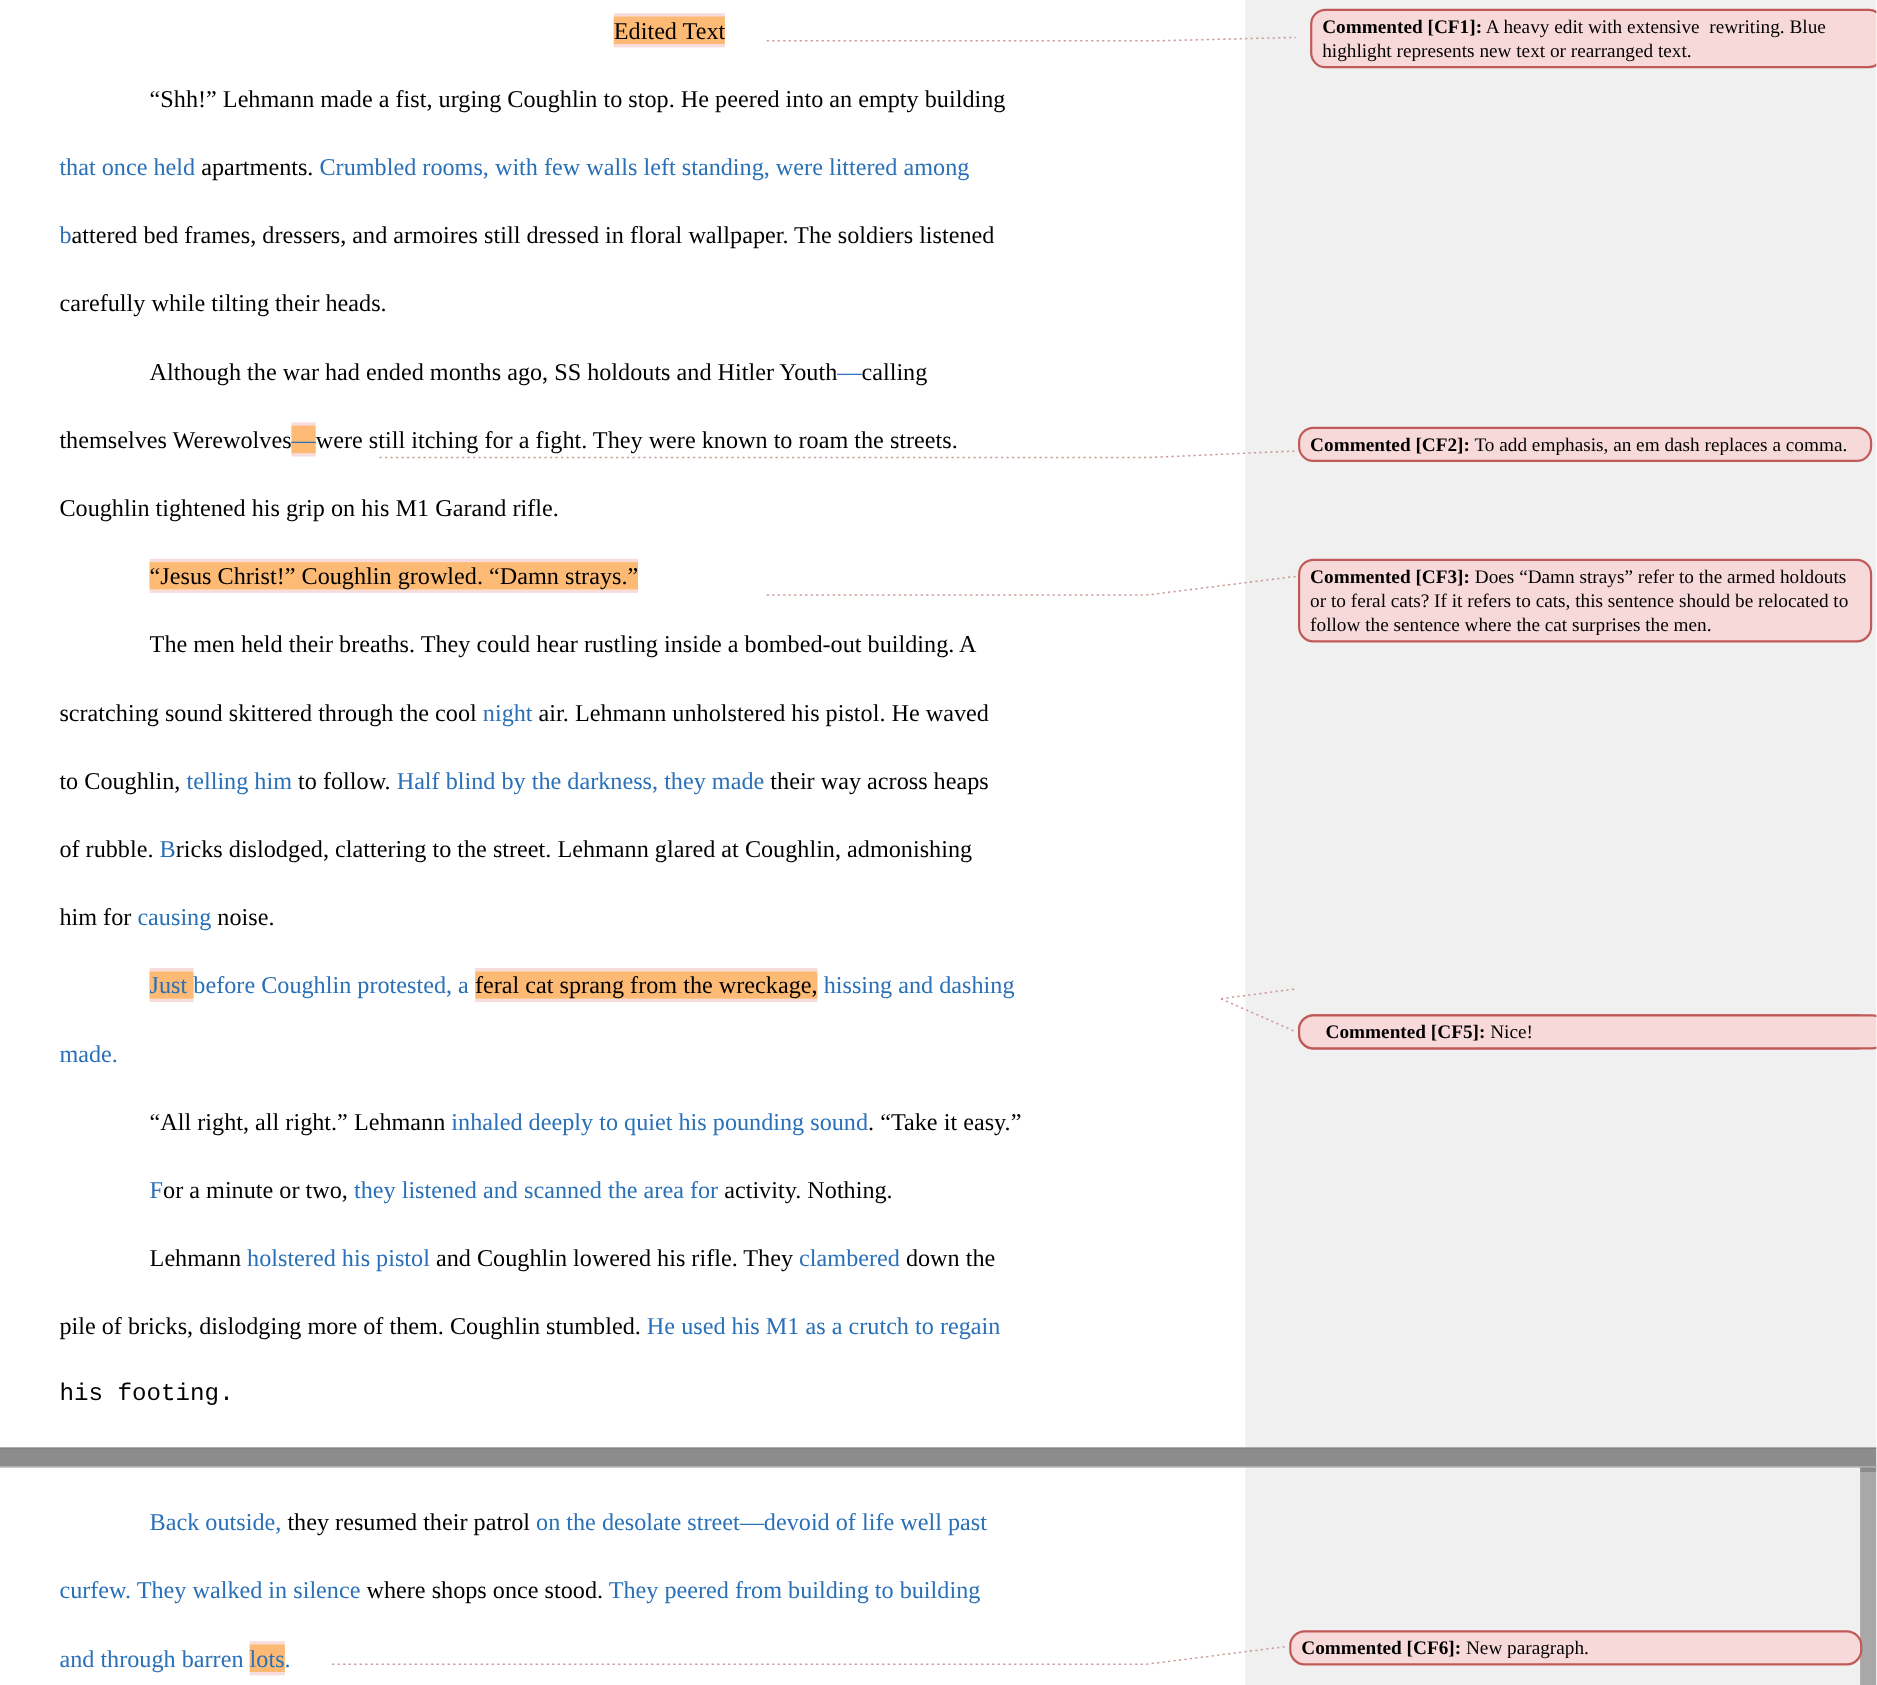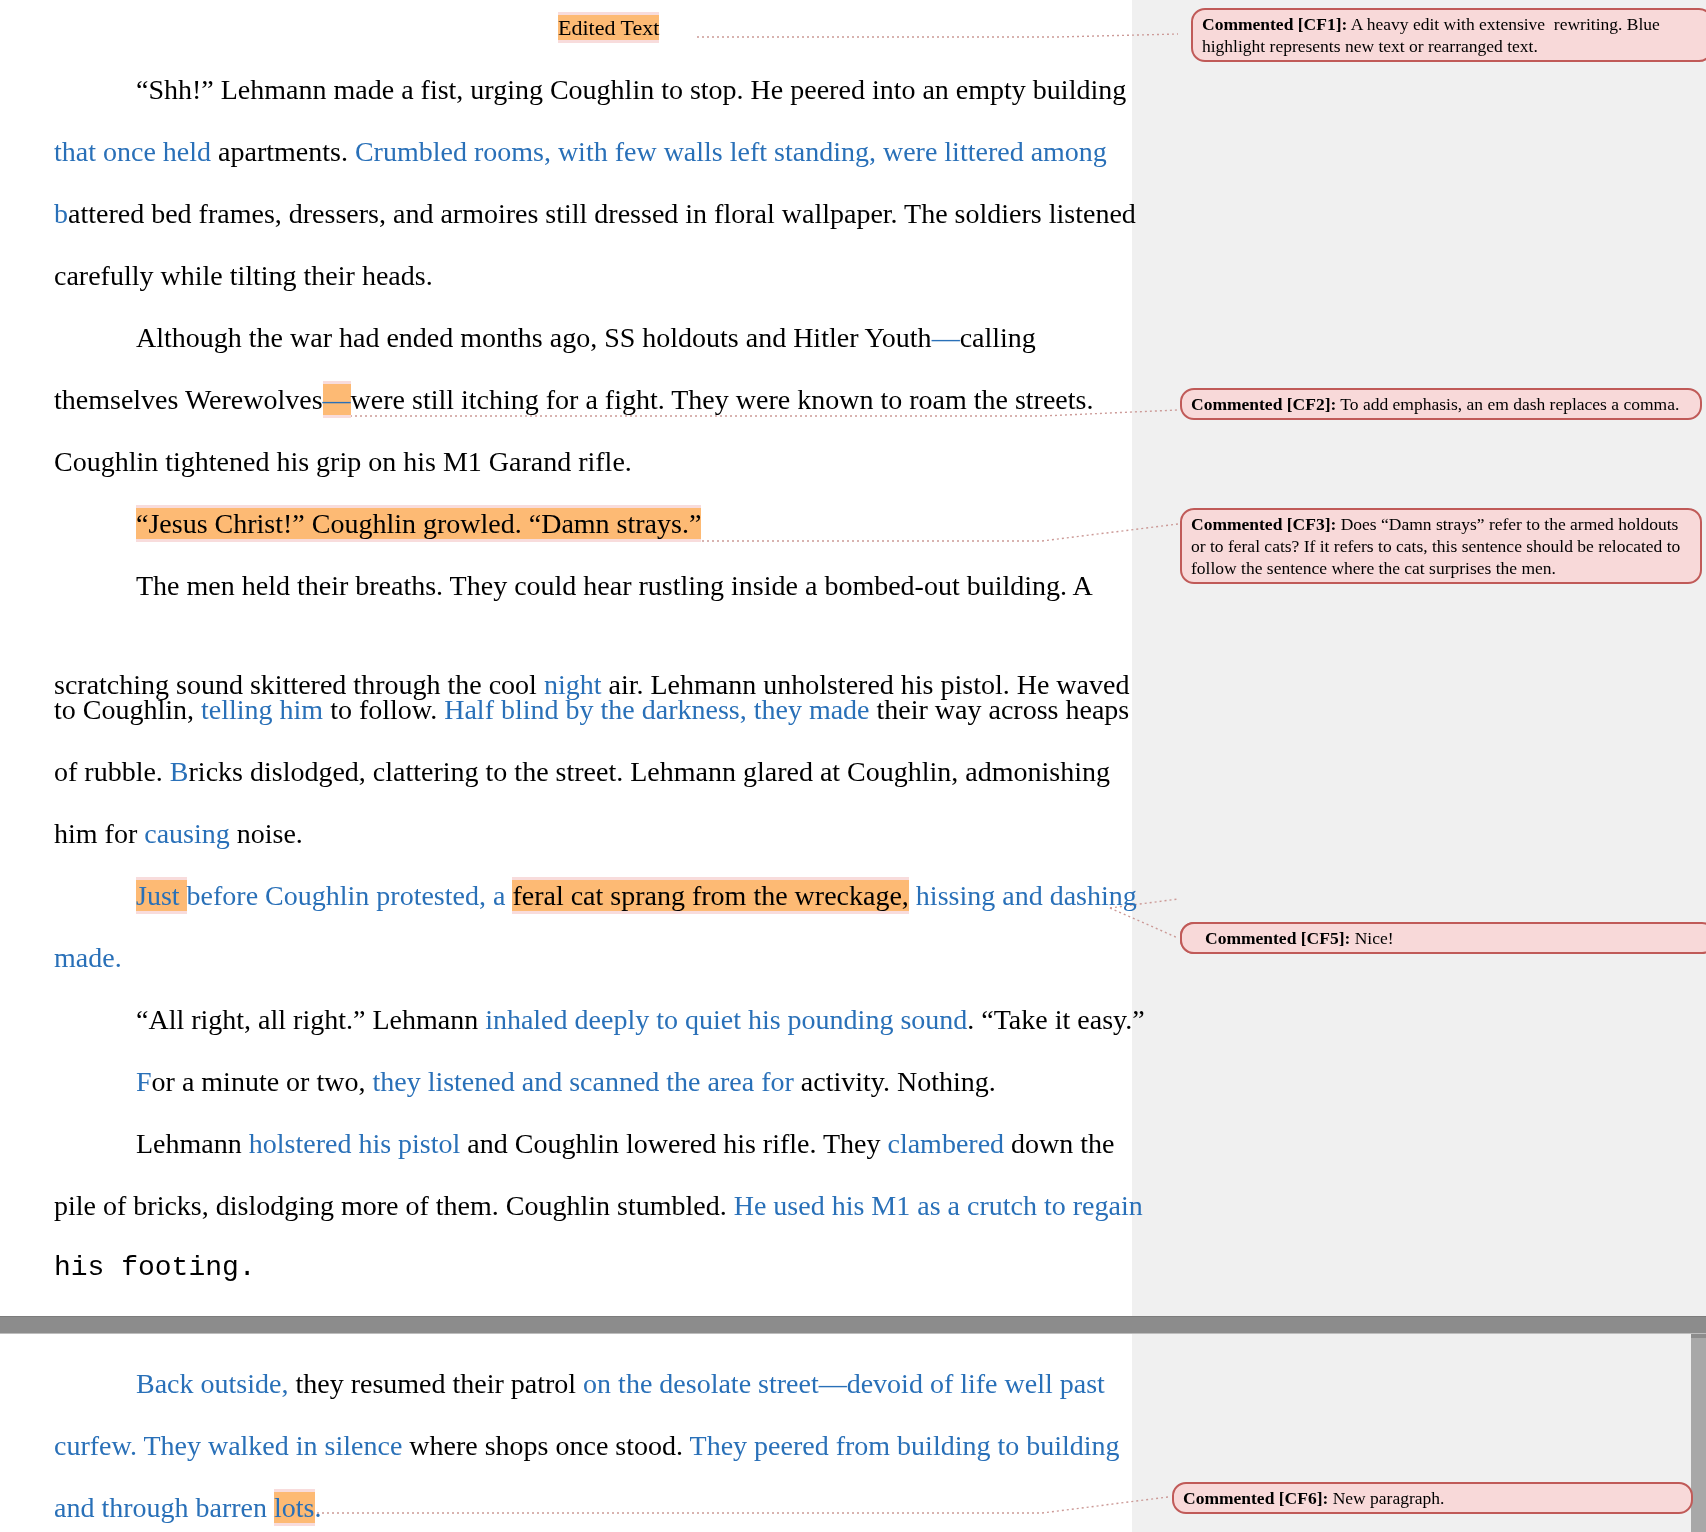--- a/index.html
+++ b/index.html
@@ -13,21 +13,21 @@
   .margin-p2{left:1132px;top:1332px;width:559px;height:200px;}
   .page-edge{position:absolute;left:1691px;top:1332px;width:15px;height:200px;
     background:linear-gradient(#8c8c8c 0 6px,#a8a8a8 6px);}
   .page-break{position:absolute;left:0;top:1316px;width:1706px;height:16px;
     background:#8c8c8c;border-top:1px solid #7c7c7c;border-bottom:1px solid #bdbdbd;}
   
   .leaders{position:absolute;left:0;top:0;z-index:2;}
   
   .doc-line{
     position:absolute;z-index:3;white-space:pre;color:#000;
-    font-size:28px;line-height:31px;
+    font-size:22px;line-height:31px;
   }
   .doc-line .seg{white-space:pre;}
   .doc-line .blue{color:#2970b8;}
   .doc-line .hl{background:#fdba74;box-shadow:0 3px 0 #f8dcdc,0 -3px 0 #f8dcdc;}
   .title-line{font-size:22px;}
   
   .comment{
     position:absolute;z-index:4;width:500px;
     background:#f8d9d9;border:2px solid #c05a58;border-radius:14px;
     padding:3px 9px;font-size:17.5px;line-height:22px;color:#000;
@@ -58,21 +58,21 @@
       <div class="doc-line title-line" style="left: 558px; top: 12px;"><span class="seg hl">Edited Text</span></div>
       <div class="doc-line" style="left: 136px; top: 74px;"><span class="seg">“Shh!” Lehmann made a fist, urging Coughlin to stop. He peered into an empty building</span></div>
       <div class="doc-line" style="left: 54px; top: 136px;"><span class="seg blue">that once held </span><span class="seg">apartments. </span><span class="seg blue">Crumbled rooms, with few walls left standing, were littered among</span></div>
       <div class="doc-line" style="left: 54px; top: 198px;"><span class="seg blue">b</span><span class="seg">attered bed frames, dressers, and armoires still dressed in floral wallpaper. The soldiers listened</span></div>
       <div class="doc-line" style="left: 54px; top: 260px;"><span class="seg">carefully while tilting their heads.</span></div>
       <div class="doc-line" style="left: 136px; top: 322px;"><span class="seg">Although the war had ended months ago, SS holdouts and Hitler Youth</span><span class="seg blue">—</span><span class="seg">calling</span></div>
       <div class="doc-line" style="left: 54px; top: 384px;"><span class="seg">themselves Werewolves</span><span class="seg blue hl">—</span><span class="seg">were still itching for a fight. They were known to roam the streets.</span></div>
       <div class="doc-line" style="left: 54px; top: 446px;"><span class="seg">Coughlin tightened his grip on his M1 Garand rifle.</span></div>
       <div class="doc-line" style="left: 136px; top: 508px;"><span class="seg hl">“Jesus Christ!” Coughlin growled. “Damn strays.”</span></div>
       <div class="doc-line" style="left: 136px; top: 570px;"><span class="seg">The men held their breaths. They could hear rustling inside a bombed-out building. A</span></div>
-      <div class="doc-line" style="left: 54px; top: 632px; margin-top: 37px;"><span class="seg">scratching sound skittered through the cool </span><span class="seg blue">night</span><span class="seg"> air. Lehmann unholstered his pistol. He waved</span></div>
+      <div class="doc-line" style="left: 54px; top: 632px;"><span class="seg">scratching sound skittered through the cool </span><span class="seg blue">night</span><span class="seg"> air. Lehmann unholstered his pistol. He waved</span></div>
       <div class="doc-line" style="left: 54px; top: 694px;"><span class="seg">to Coughlin, </span><span class="seg blue">telling him</span><span class="seg"> to follow. </span><span class="seg blue">Half blind by the darkness, they made</span><span class="seg"> their way across heaps</span></div>
       <div class="doc-line" style="left: 54px; top: 756px;"><span class="seg">of rubble. </span><span class="seg blue">B</span><span class="seg">ricks dislodged, clattering to the street. Lehmann glared at Coughlin, admonishing</span></div>
       <div class="doc-line" style="left: 54px; top: 818px;"><span class="seg">him for </span><span class="seg blue">causing</span><span class="seg"> noise.</span></div>
       <div class="doc-line" style="left: 136px; top: 880px;"><span class="seg blue hl">Just </span><span class="seg blue">before Coughlin protested, a </span><span class="seg hl">feral cat sprang from the wreckage,</span><span class="seg blue"> hissing and dashing</span></div>
       <div class="doc-line" style="left: 54px; top: 942px;"><span class="seg blue">made.</span></div>
       <div class="doc-line" style="left: 136px; top: 1004px;"><span class="seg">“All right, all right.” Lehmann </span><span class="seg blue">inhaled deeply to quiet his pounding sound</span><span class="seg">. “Take it easy.”</span></div>
       <div class="doc-line" style="left: 136px; top: 1066px;"><span class="seg blue">F</span><span class="seg">or a minute or two, </span><span class="seg blue">they listened and scanned the area for</span><span class="seg"> activity. Nothing.</span></div>
       <div class="doc-line" style="left: 136px; top: 1128px;"><span class="seg">Lehmann </span><span class="seg blue">holstered his pistol</span><span class="seg"> and Coughlin lowered his rifle. They </span><span class="seg blue">clambered</span><span class="seg"> down the</span></div>
       <div class="doc-line" style="left: 54px; top: 1190px;"><span class="seg">pile of bricks, dislodging more of them. Coughlin stumbled. </span><span class="seg blue">He used his M1 as a crutch to regain</span></div>
       <div class="doc-line" style="left: 54px; top: 1252px; font-family: Liberation Mono, monospace;"><span class="seg">his footing.</span></div>

